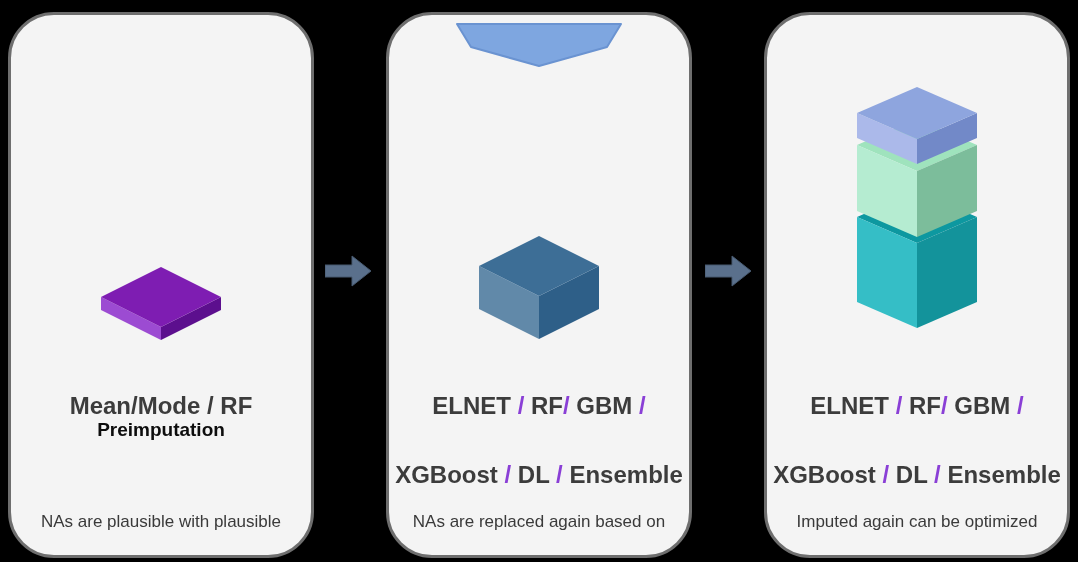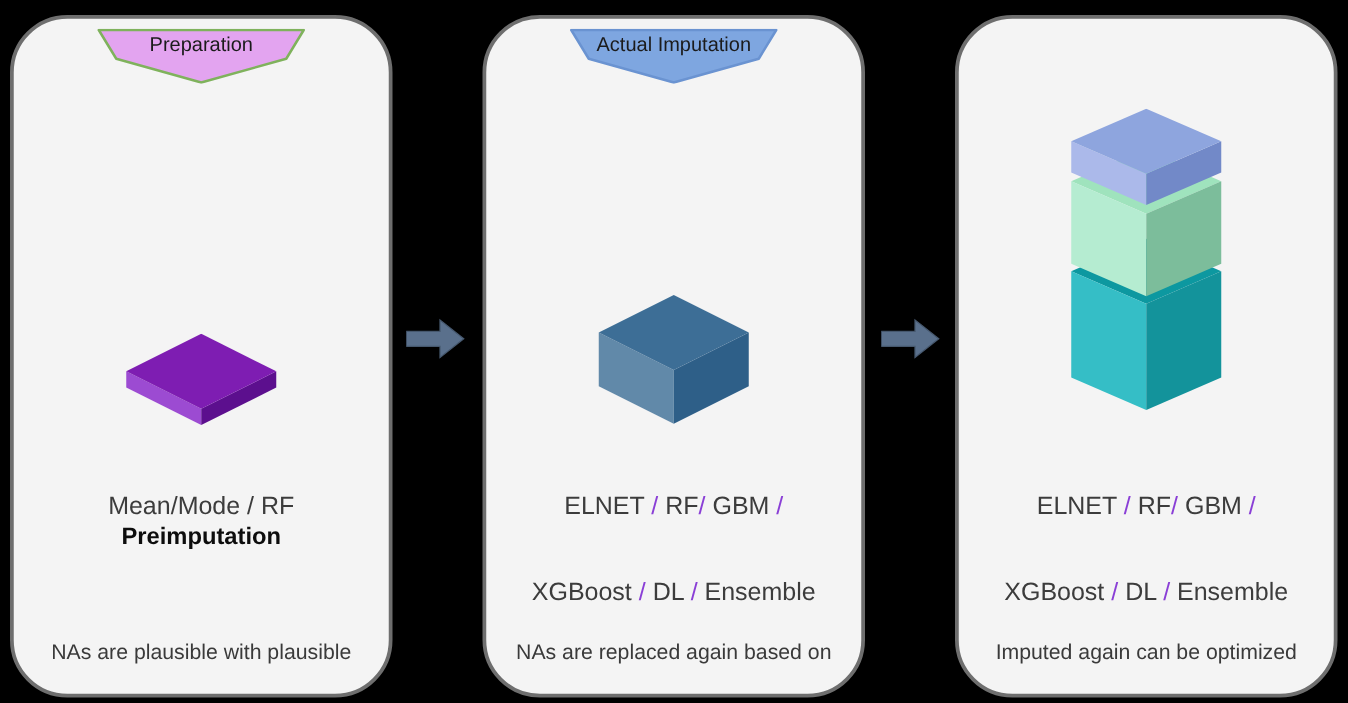--- a/index.html
+++ b/index.html
@@ -36,23 +36,24 @@
   }
 
   .icon-wrap { position: absolute; left: 50%; transform: translateX(-50%); }
   .icon-slab  { top: 252px; }
   .icon-cube  { top: 221px; }
   .icon-stack { top: 72px; }
 
   .algos {
     position: absolute; top: 333px; left: 0; right: 0;
     text-align: center;
-    font-size: 20px; line-height: 23px;
+    font-size: 24px; line-height: 23px;
     color: #3c3c3c;
     white-space: pre;
+    font-weight: bold;
   }
   .title {
     position: absolute; top: 398px; left: 0; right: 0;
     margin: 0;
     text-align: center;
     font-size: 19px; line-height: 34px; font-weight: 700;
     color: #0d0d0d;
   }
   .desc {
     position: absolute; top: 452px; left: 0; right: 0;
@@ -66,26 +67,20 @@
   .arrow { position: absolute; top: 254px; }
   .arrow-0 { left: 325px; }
   .arrow-1 { left: 705px; }
 </style>
 </head>
 <body>
 
 <div class="canvas">
 
   <section class="card card-0">
-    <div class="banner">
-      <svg width="168" height="44" viewBox="0 0 168 44">
-        <polygon points="2,1 166,1 152,24 84,43 16,24" stroke-width="2" stroke-linejoin="round" fill="#e3a4f0" stroke="#7fb25c"></polygon>
-      </svg>
-      <span class="banner-label">Preparation</span>
-    </div>
 
     <div class="icon-wrap icon-slab">
       <svg width="124" height="74" viewBox="0 0 124 74">
         <polygon points="2,30 62,60 62,73 2,43" fill="#9c4bd2"></polygon>
         <polygon points="122,30 62,60 62,73 122,43" fill="#5c0f8e"></polygon>
         <polygon points="62,0 122,30 62,60 2,30" fill="#7e1db2"></polygon>
       </svg>
     </div>
 
     <div class="algos">
@@ -102,21 +97,20 @@
 
   <svg class="arrow arrow-0" width="48" height="34" viewBox="0 0 48 34">
     <polygon points="0,11 27,11 27,2 46,17 27,32 27,23 0,23" stroke-width="1" fill="#5a708c" stroke="#46586e"></polygon>
   </svg>
 
   <section class="card card-1">
     <div class="banner">
       <svg width="168" height="44" viewBox="0 0 168 44">
         <polygon points="2,1 166,1 152,24 84,43 16,24" stroke-width="2" stroke-linejoin="round" fill="#7ea6e0" stroke="#6a93d1"></polygon>
       </svg>
-      <span class="banner-label">Actual Imputation</span>
     </div>
 
     <div class="icon-wrap icon-cube">
       <svg width="124" height="104" viewBox="0 0 124 104">
         <polygon points="2,30 62,60 62,103 2,73" fill="#6189a9"></polygon>
         <polygon points="122,30 62,60 62,103 122,73" fill="#2e5f88"></polygon>
         <polygon points="62,0 122,30 62,60 2,30" fill="#3d6e96"></polygon>
       </svg>
     </div>
 

